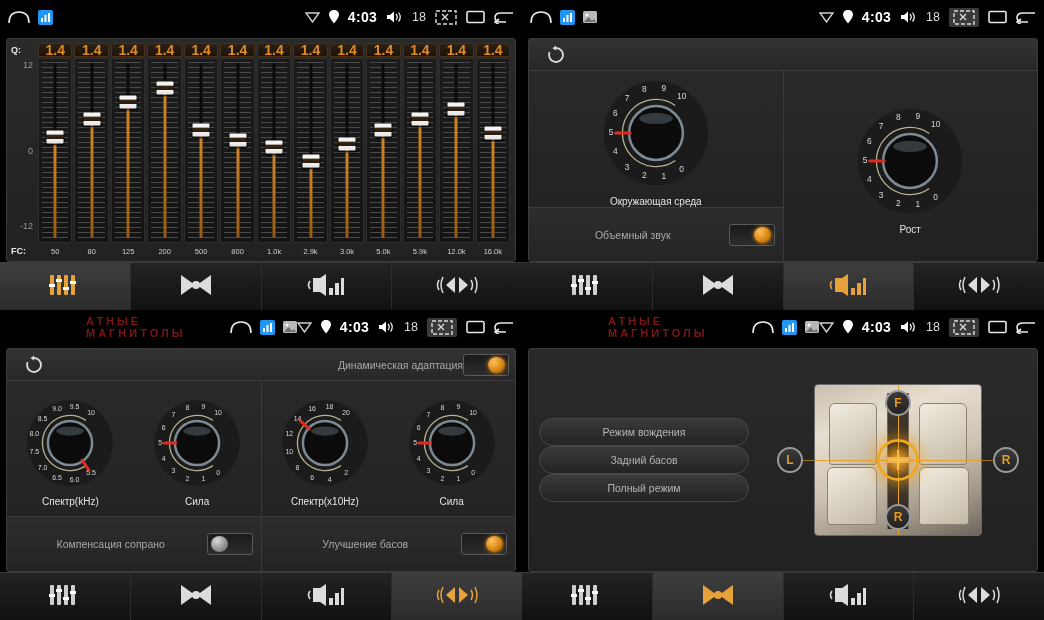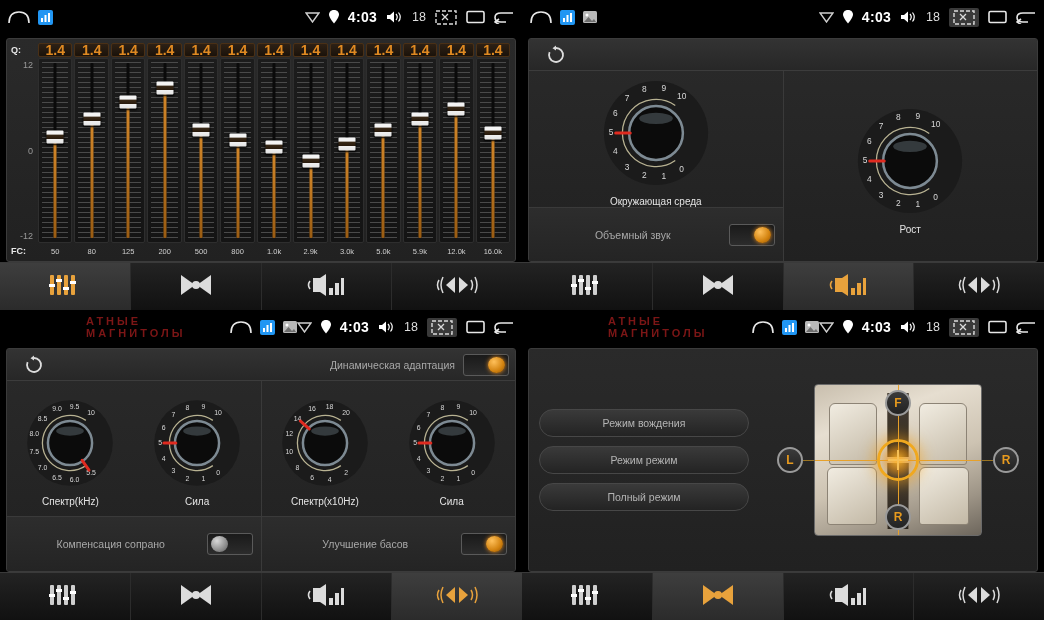--- a/index.html
+++ b/index.html
@@ -121,21 +121,21 @@
   }
   .eq-sliders { flex: 1; display: flex; position: relative; }
   .eq-scale {
     width: 26px; flex: 0 0 26px;
     position: relative;
     color: #9a9a9a; font-size: 9px;
   }
   .eq-scale span { position: absolute; right: 4px; }
   .eq-scale .s-top { top: 2px; }
   .eq-scale .s-mid { top: 50%; transform: translateY(-50%); }
-  .eq-scale .s-bot { bottom: 2px; }
+  .eq-scale .s-bot { bottom: 12px; }
   .slider {
     flex: 1; margin: 0 1px;
     position: relative;
     background: linear-gradient(#1c1c1c, #141414);
     border: 1px solid #2e2e2e; border-radius: 2px;
   }
   .ticks {
     position: absolute; top: 3px; bottom: 3px; left: 3px; right: 3px;
     background-image: repeating-linear-gradient(
       to bottom, #4a4a4a 0px, #4a4a4a 1px, transparent 1px, transparent 5px);
@@ -166,21 +166,21 @@
     display: flex; align-items: center; justify-content: center;
   }
 
   
   .kp-head {
     flex: 0 0 32px; display: flex; align-items: center;
     padding: 0 6px;
     border-bottom: 1px solid #3c3c3c;
     background: linear-gradient(#333, #272727);
   }
-  .kp-head-right { margin-left: auto; display: flex; align-items: center; gap: 8px; }
+  .kp-head-right { margin-left: auto; display: flex; align-items: center; }
   .kp-head-lbl { color: #a8a8a8; font-size: 10.5px; }
   .kp-cols { flex: 1; display: flex; }
   .kp-col {
     flex: 1; display: flex; flex-direction: column;
     border-right: 1px solid #3a3a3a;
   }
   .kp-col:last-child { border-right: none; }
   .kp-knobs {
     flex: 1; display: flex; align-items: center; justify-content: space-around;
     padding-top: 6px;
@@ -212,21 +212,21 @@
   }
   .toggle.off .tk {
     left: 3px;
     background: radial-gradient(circle at 35% 30%, #d8d8d8, #8e8e8e 60%, #5a5a5a);
   }
 
   
   .bal-body { flex: 1; display: flex; align-items: center; }
   .bal-modes {
     flex: 0 0 230px; display: flex; flex-direction: column;
-    justify-content: center; gap: 9px; padding: 0 10px;
+    justify-content: center; padding: 0 10px;
   }
   .modebtn {
     height: 28px;
     background: linear-gradient(#3a3a3a, #232323);
     border: 1px solid #474747; border-radius: 14px;
     color: #b4b4b4; font-size: 10.5px;
     display: flex; align-items: center; justify-content: center;
   }
   .bal-stage {
     flex: 1; position: relative;
@@ -1034,21 +1034,21 @@
               <path d="M5 9 L1 12 L5 14.5" fill="none" stroke="#e8e8e8" stroke-width="1.6"></path>
             </svg>
         </span>
       </div>
     </div>
 
     <div class="content">
       <div class="bal-body">
         <div class="bal-modes">
           <div class="modebtn">Режим вождения</div>
-          <div class="modebtn">Режим режим</div>
+          <div class="modebtn">Задний басов</div>
           <div class="modebtn">Полный режим</div>
         </div>
         <div class="bal-stage">
           <div class="stage-line-h"></div>
           <div class="stage-line-v"></div>
           <div class="seatbox">
             <div class="seat" style="left:14px;top:18px;width:48px;height:62px"></div>
             <div class="seat" style="right:14px;top:18px;width:48px;height:62px"></div>
             <div class="seat" style="left:12px;bottom:10px;width:50px;height:58px"></div>
             <div class="seat" style="right:12px;bottom:10px;width:50px;height:58px"></div>

